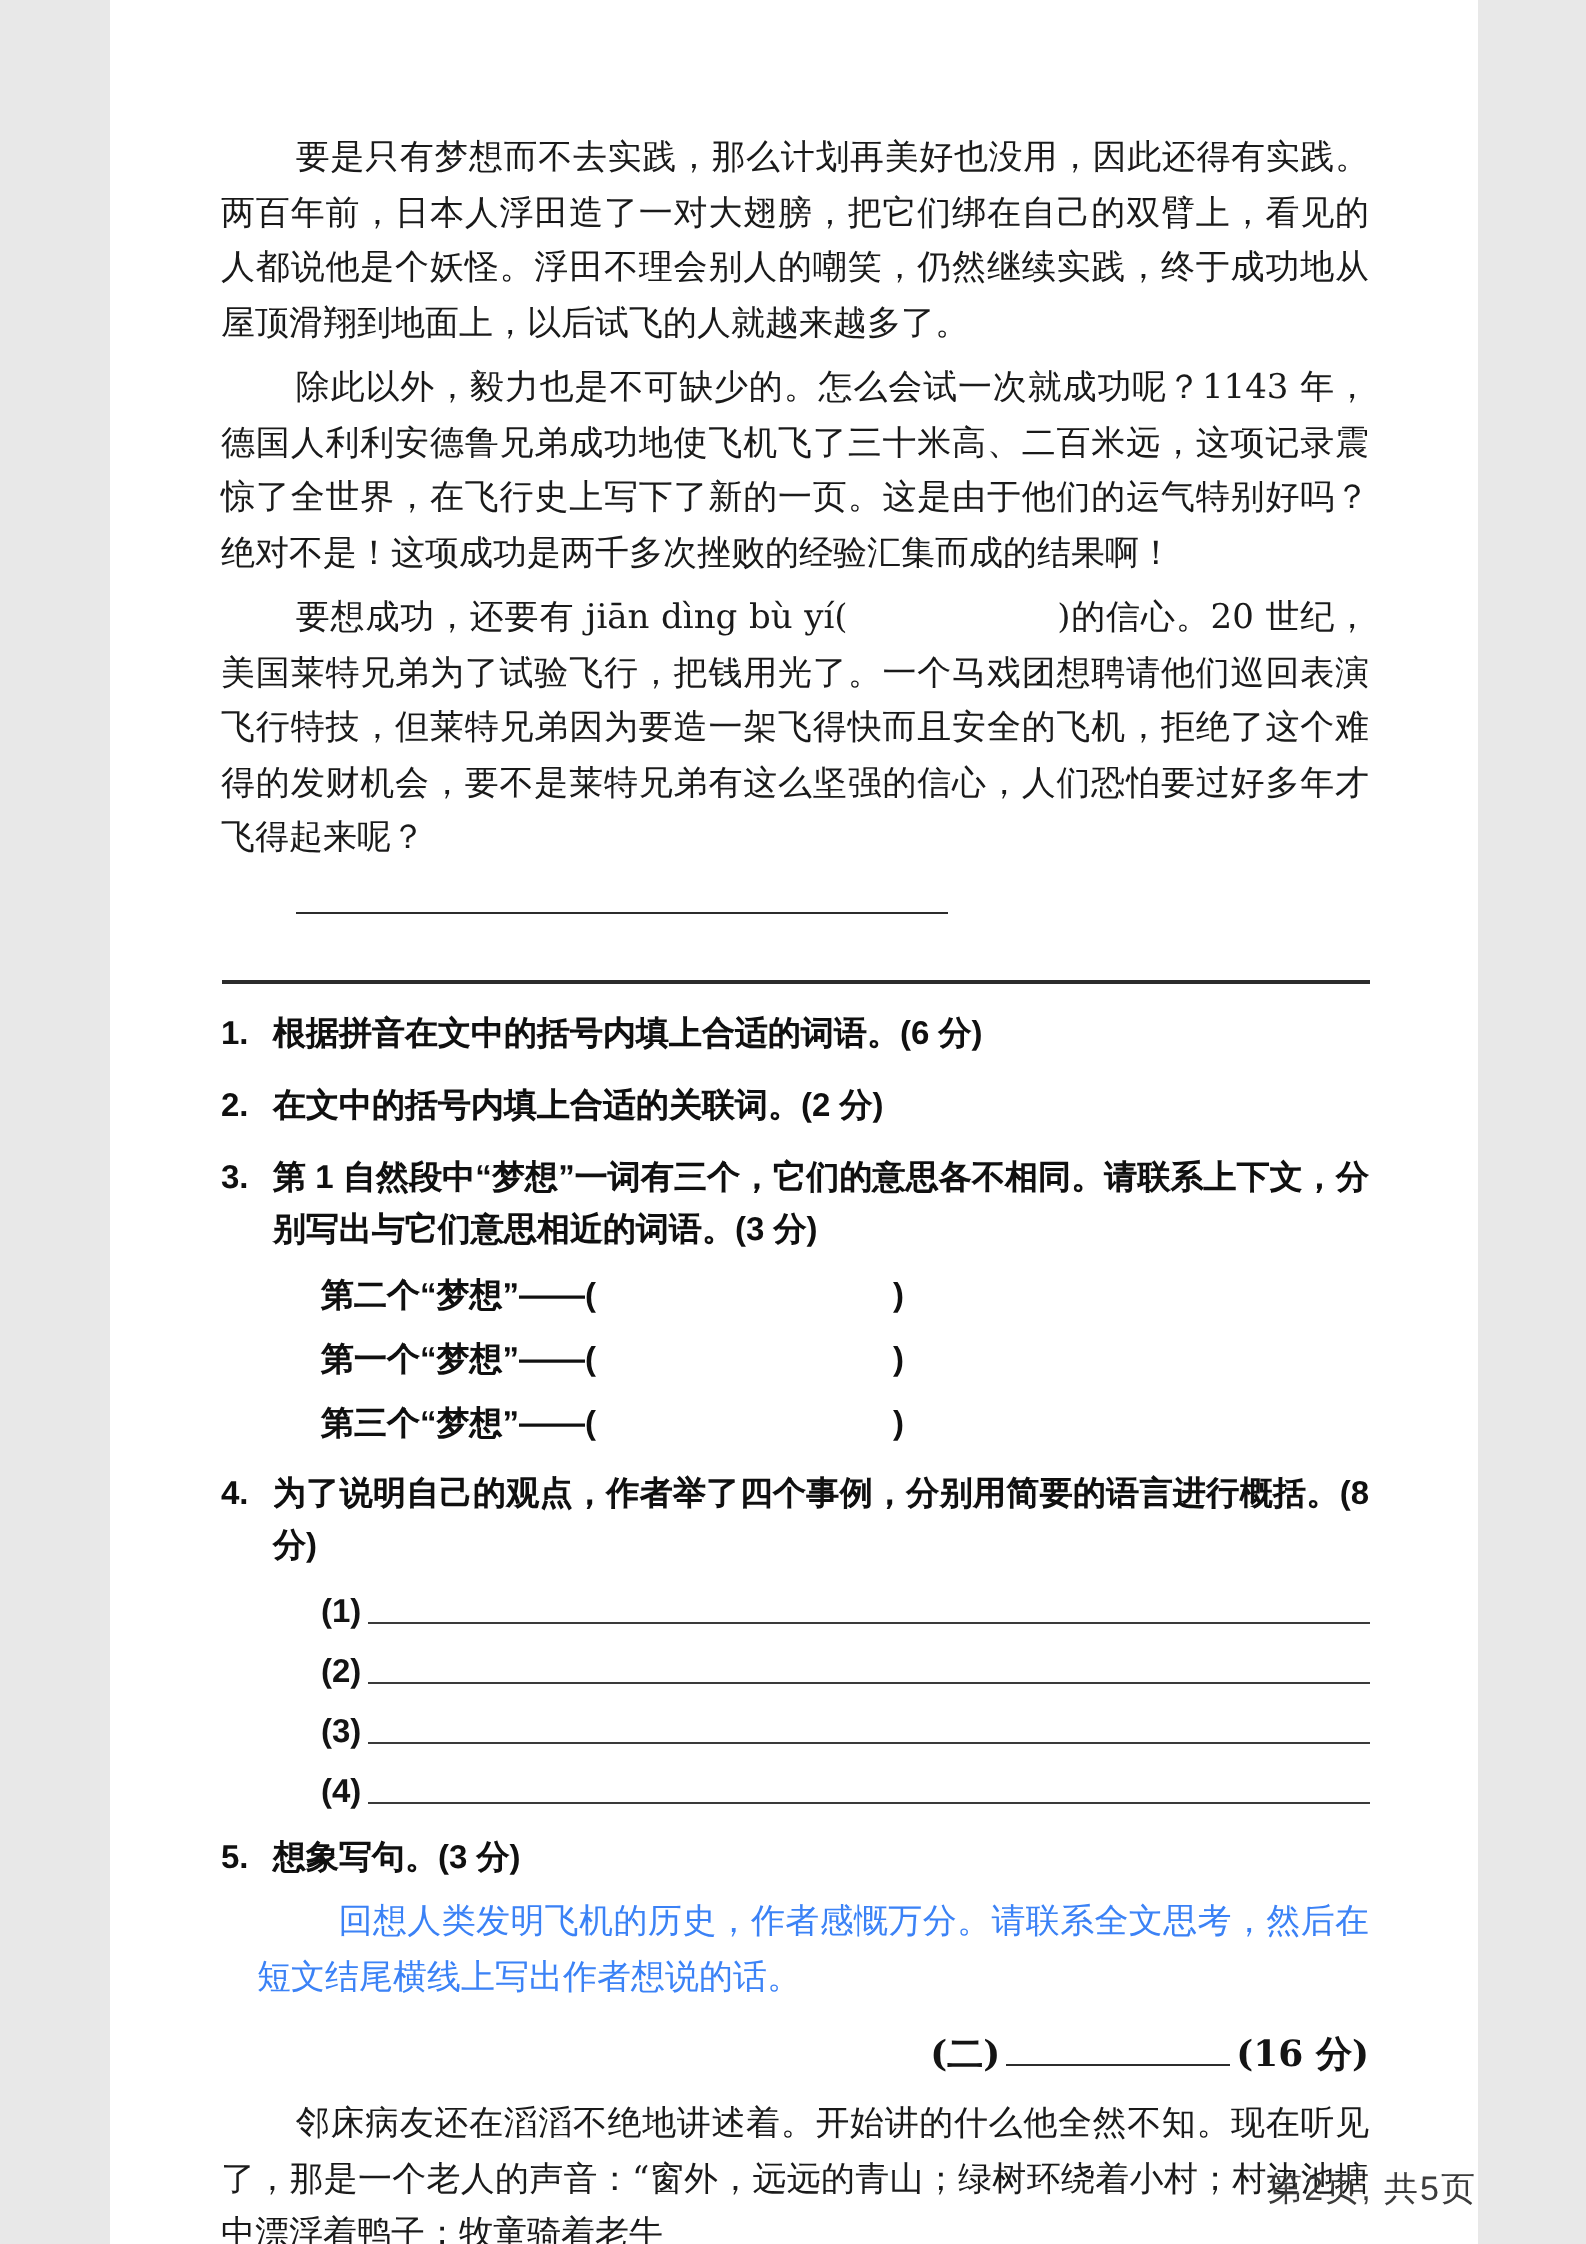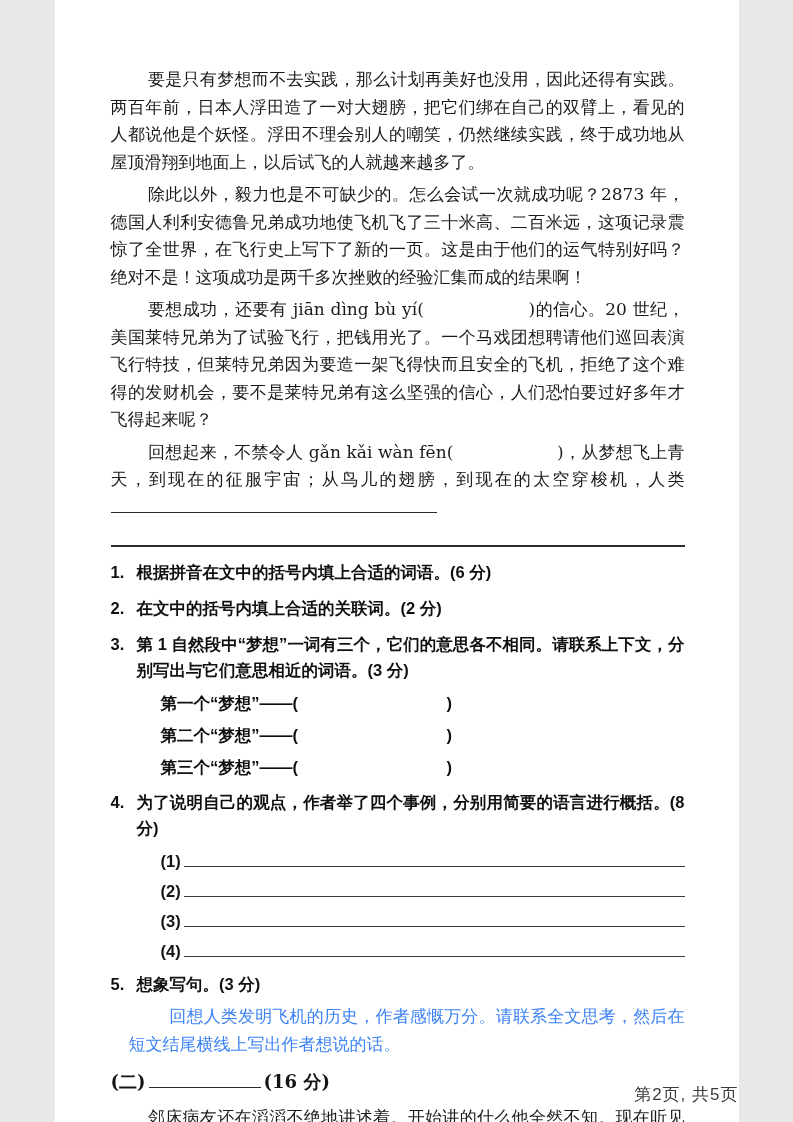--- a/index.html
+++ b/index.html
@@ -78,21 +78,21 @@
   .note{
     font-family:"DejaVu Serif","Liberation Serif",serif;
     font-size:17px;
     line-height:27.5px;
     text-indent:2.4em;
     margin:6px 0 0 18px;
     color:#3b82f6;
     text-align:justify;
   }
   .section-heading{
-    text-align:left;
+    text-align:right;
     font-family:"DejaVu Serif","Liberation Serif",serif;
     font-size:18px;
     font-weight:bold;
     margin:12px 0 10px 0;
     color:#141414;
   }
   .heading-line{
     display:inline-block;
     width:112px;
     height:14px;
@@ -112,44 +112,44 @@
   }
 </style>
 </head>
 <body>
 
 <div class="page">
   <div class="content">
 
     <div>
       <p class="para">要是只有梦想而不去实践，那么计划再美好也没用，因此还得有实践。两百年前，日本人浮田造了一对大翅膀，把它们绑在自己的双臂上，看见的人都说他是个妖怪。浮田不理会别人的嘲笑，仍然继续实践，终于成功地从屋顶滑翔到地面上，以后试飞的人就越来越多了。</p>
-      <p class="para">除此以外，毅力也是不可缺少的。怎么会试一次就成功呢？2873 年，德国人利利安德鲁兄弟成功地使飞机飞了三十米高、二百米远，这项记录震惊了全世界，在飞行史上写下了新的一页。这是由于他们的运气特别好吗？绝对不是！这项成功是两千多次挫败的经验汇集而成的结果啊！</p>
+      <p class="para">除此以外，毅力也是不可缺少的。怎么会试一次就成功呢？1143 年，德国人利利安德鲁兄弟成功地使飞机飞了三十米高、二百米远，这项记录震惊了全世界，在飞行史上写下了新的一页。这是由于他们的运气特别好吗？绝对不是！这项成功是两千多次挫败的经验汇集而成的结果啊！</p>
       <p class="para">要想成功，还要有 jiān dìng bù yí(　　　　　　)的信心。20 世纪，美国莱特兄弟为了试验飞行，把钱用光了。一个马戏团想聘请他们巡回表演飞行特技，但莱特兄弟因为要造一架飞得快而且安全的飞机，拒绝了这个难得的发财机会，要不是莱特兄弟有这么坚强的信心，人们恐怕要过好多年才飞得起来呢？</p>
-      <p class="para tight"><span>回想起来，不禁令人 gǎn kǎi wàn fēn(　　　　　　)，从梦想飞上青天，到现在的征服宇宙；从鸟儿的翅膀，到现在的太空穿梭机，人类</span><span class="inline-blank"></span></p>
+      <p class="para tight"><span class="inline-blank"></span></p>
       <div class="full-blank"></div>
     </div>
 
     <div>
 
       <div class="q">
         <span class="qnum">1.</span>
         <span class="qtext">根据拼音在文中的括号内填上合适的词语。(6 分)</span>
       </div>
 
       <div class="q">
         <span class="qnum">2.</span>
         <span class="qtext">在文中的括号内填上合适的关联词。(2 分)</span>
       </div>
 
       <div class="q">
         <span class="qnum">3.</span>
         <span class="qtext">第 1 自然段中“梦想”一词有三个，它们的意思各不相同。请联系上下文，分别写出与它们意思相近的词语。(3 分)</span>
       </div>
+      <div class="sub">第二个“梦想”——(　　　　　　　　　)</div>
       <div class="sub">第一个“梦想”——(　　　　　　　　　)</div>
-      <div class="sub">第二个“梦想”——(　　　　　　　　　)</div>
       <div class="sub">第三个“梦想”——(　　　　　　　　　)</div>
 
       <div class="q">
         <span class="qnum">4.</span>
         <span class="qtext">为了说明自己的观点，作者举了四个事例，分别用简要的语言进行概括。(8 分)</span>
       </div>
       <div class="blank-row">
         <span class="blank-label">(1)</span>
         <span class="blank-line"></span>
       </div>

